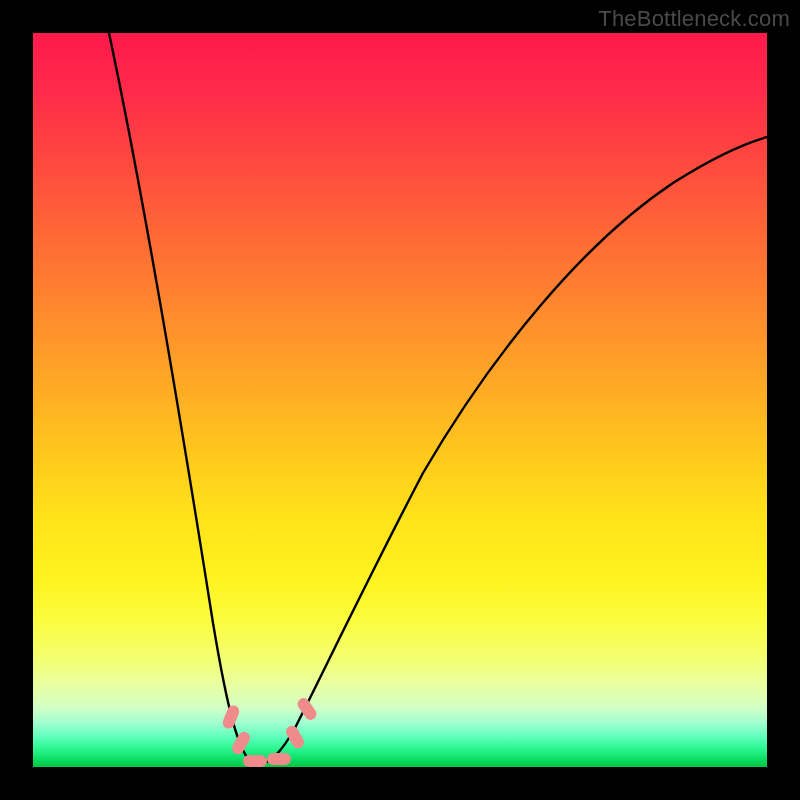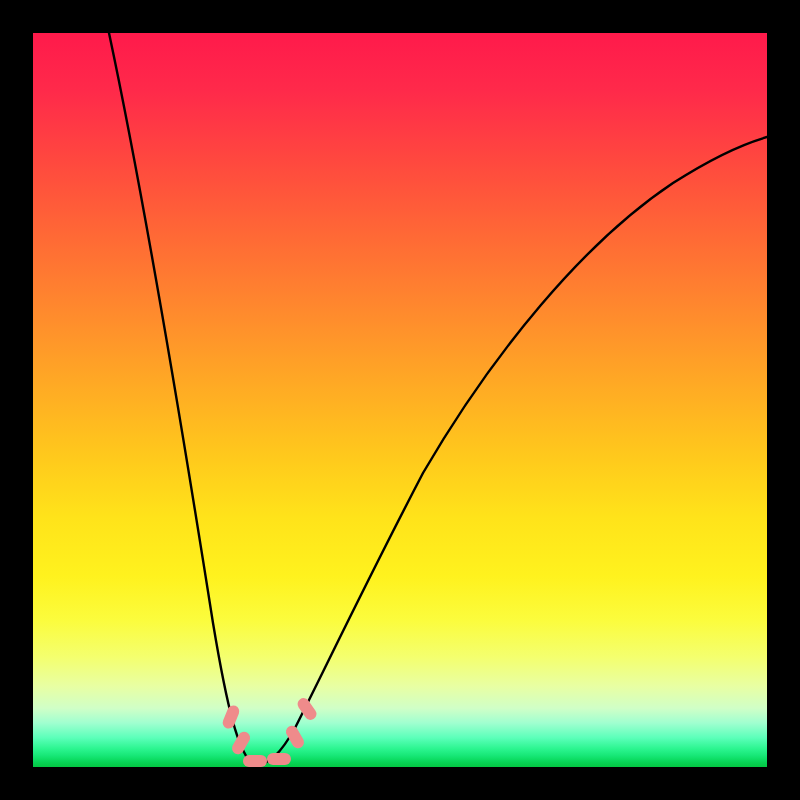--- a/index.html
+++ b/index.html
@@ -88,13 +88,14 @@
 
         <rect x="-6" y="-12" width="12" height="24" rx="6" transform="translate(198 684) rotate(22)"></rect>
         <rect x="-6" y="-12" width="12" height="24" rx="6" transform="translate(208 710) rotate(30)"></rect>
         <rect x="-12" y="-6" width="24" height="12" rx="6" transform="translate(222 728)"></rect>
         <rect x="-12" y="-6" width="24" height="12" rx="6" transform="translate(246 726)"></rect>
         <rect x="-6" y="-12" width="12" height="24" rx="6" transform="translate(262 704) rotate(-30)"></rect>
         <rect x="-6" y="-12" width="12" height="24" rx="6" transform="translate(274 676) rotate(-35)"></rect>
       </g>
     </svg>
   </div>
+  <div class="watermark">TheBottleneck.com</div>
 </div>
 
 </body></html>

